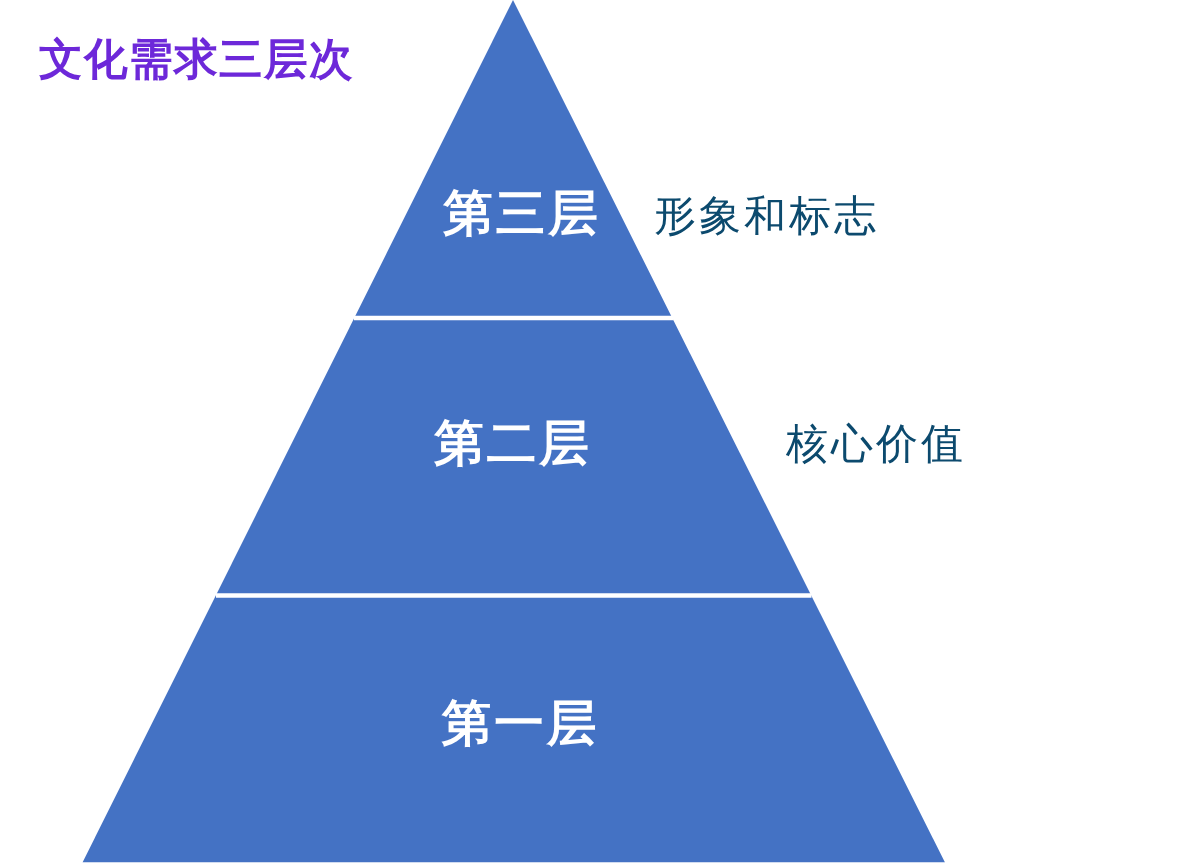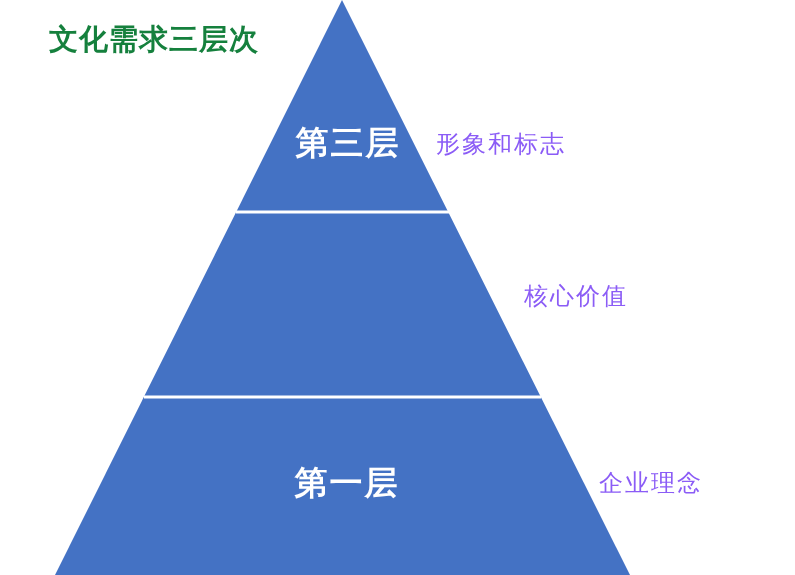--- a/index.html
+++ b/index.html
@@ -26,44 +26,43 @@
     top: 0;
     width: 795px;
     height: 575px;
   }
   .page-title {
     position: absolute;
     left: 26px;
     top: 20px;
     font-size: 29px;
     font-weight: bold;
-    color: #15803d;
+    color: #6d28d9;
     letter-spacing: 1px;
     white-space: nowrap;
-    margin-left: 23px;
   }
   .layer-name {
     position: absolute;
     transform: translate(-50%, -50%);
     color: #ffffff;
     font-weight: bold;
     font-size: 33px;
     letter-spacing: 2px;
     white-space: nowrap;
     text-align: right;
   }
   .layer-name.l3 { left: 348px; top: 143px; }
   .layer-name.l2 { left: 342px; top: 296px; }
   .layer-name.l1 { left: 347px; top: 483px; font-family: Liberation Serif, serif; }
 
   .layer-label {
     position: absolute;
     transform: translateY(-50%);
-    color: #8b5cf6;
-    font-size: 24px;
+    color: #0c4a6e;
+    font-size: 28px;
     letter-spacing: 2px;
     white-space: nowrap;
   }
   .layer-label.l3 { left: 436px; top: 144px; }
   .layer-label.l2 { left: 524px; top: 296px; font-family: Liberation Mono, monospace; }
   .layer-label.l1 { left: 599px; top: 483px; }
 </style>
 </head>
 <body>
 
@@ -73,18 +72,18 @@
     <polygon points="342,0 630,575 55,575" fill="#4472C4"></polygon>
     <line x1="236" y1="212" x2="449" y2="212" stroke="#FFFFFF" stroke-width="3"></line>
     <line x1="144" y1="397" x2="541" y2="397" stroke="#FFFFFF" stroke-width="3"></line>
   </svg>
 
   <div class="page-title">文化需求三层次</div>
 
   <div class="layer-name l3">第三层</div>
   <div class="layer-label l3">形象和标志</div>
 
+  <div class="layer-name l2">第二层</div>
   <div class="layer-label l2">核心价值</div>
 
   <div class="layer-name l1">第一层</div>
-  <div class="layer-label l1">企业理念</div>
 
 </div>
 
 </body></html>

